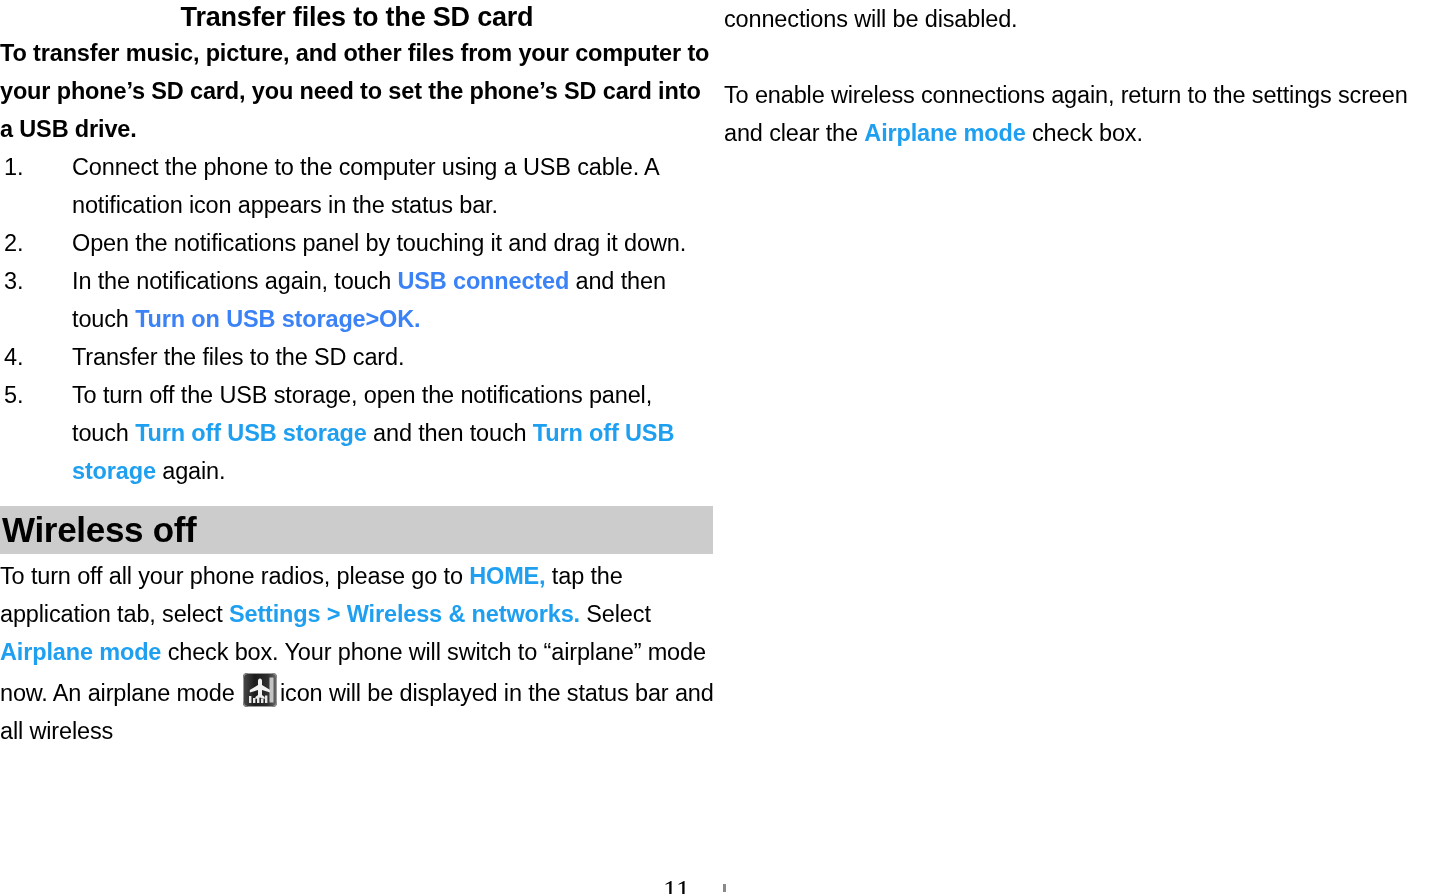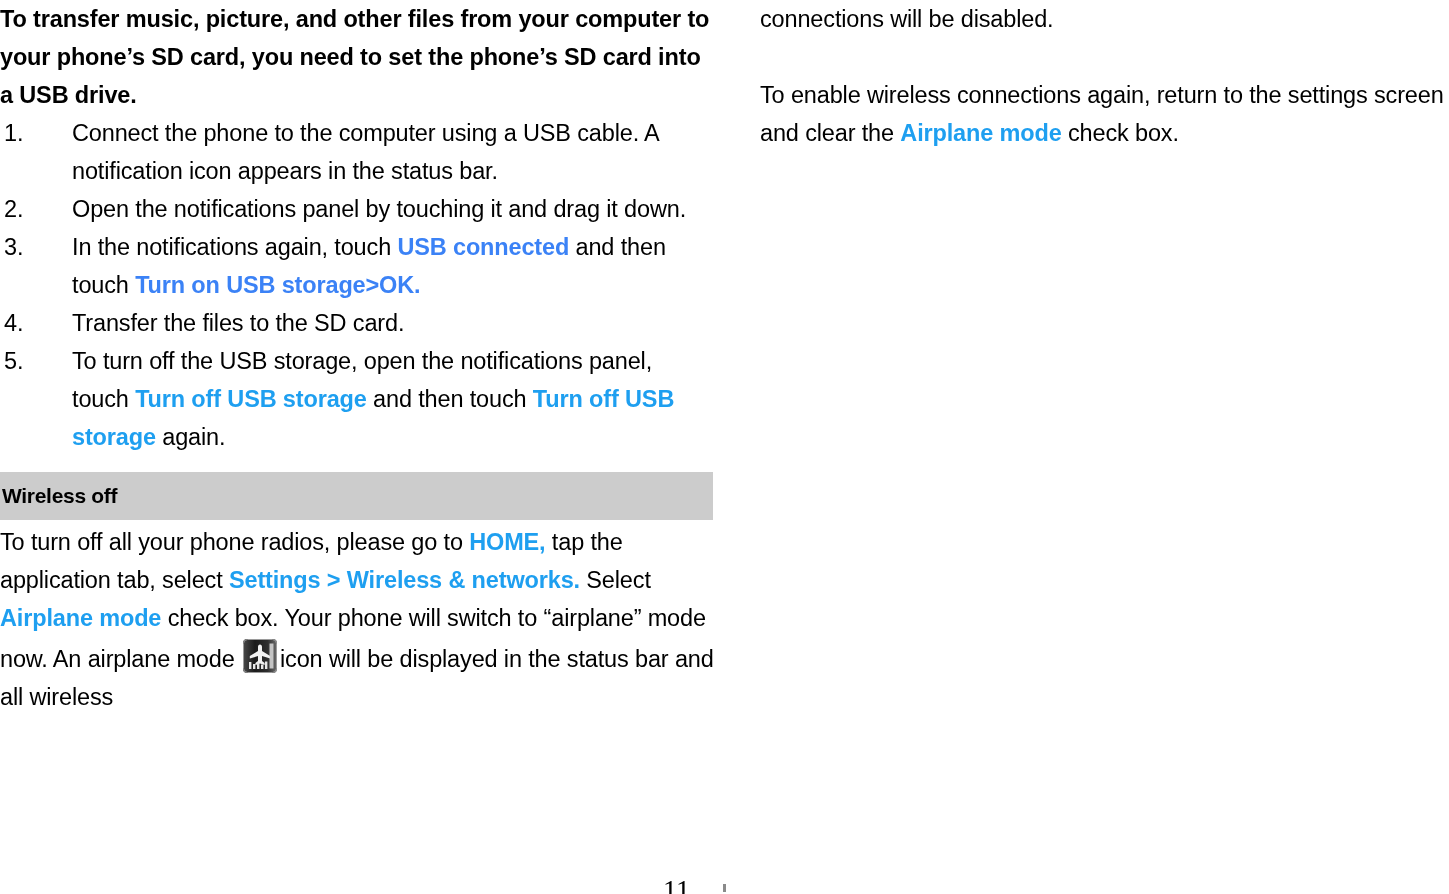--- a/index.html
+++ b/index.html
@@ -24,21 +24,21 @@
 
   
   .col-left {
     position: absolute;
     left: 0px;
     top: 0px;
     width: 714px;
   }
   .col-right {
     position: absolute;
-    left: 760px;
+    left: 724px;
     top: 0px;
     width: 689px;
   }
 
   
   .doc-title {
     font-size: 27px;
     font-weight: bold;
     text-align: center;
     line-height: 34px;
@@ -85,21 +85,21 @@
     width: 713px;
     background: #cccccc;
     margin-top: 16px;
     height: 48px;
     display: flex;
     align-items: center;
   }
   .section-bar h2 {
     margin: 0;
     padding: 0 0 0 2px;
-    font-size: 21px;
+    font-size: 35px;
     font-weight: bold;
     line-height: 34px;
     letter-spacing: -0.3px;
   }
 
   .p-wireless {
     margin-top: 3px;
   }
 
   
@@ -142,20 +142,21 @@
     background: #8a8a8a;
   }
 </style>
 </head>
 <body>
 
 <div class="page">
 
   <div class="col-left">
 
+    <h1 class="doc-title">Transfer files to the SD card</h1>
 
     <p class="body-text p-intro">To transfer music, picture, and other files from your computer to your phone’s SD card, you need to set the phone’s SD card into a USB drive.</p>
 
     <ol class="num-list" id="steps-list">
         <li><span class="num">1.</span><span><span>Connect the phone to the computer using a USB cable. A notification icon appears in the status bar.</span></span></li>
         <li><span class="num">2.</span><span><span>Open the notifications panel by touching it and drag it down.</span></span></li>
         <li><span class="num">3.</span><span><span>In the notifications again, touch </span><span class="hl" style="color: #3b82f6;">USB connected</span><span> and then touch </span><span class="hl" style="color: #3b82f6;">Turn on USB storage&gt;OK.</span></span></li>
         <li><span class="num">4.</span><span><span>Transfer the files to the SD card.</span></span></li>
         <li><span class="num">5.</span><span><span>To turn off the USB storage, open the notifications panel, touch </span><span class="hl" style="color: rgb(30, 159, 240);">Turn off USB storage</span><span> and then touch </span><span class="hl" style="color: rgb(30, 159, 240);">Turn off USB storage</span><span> again.</span></span></li>
       </ol>

